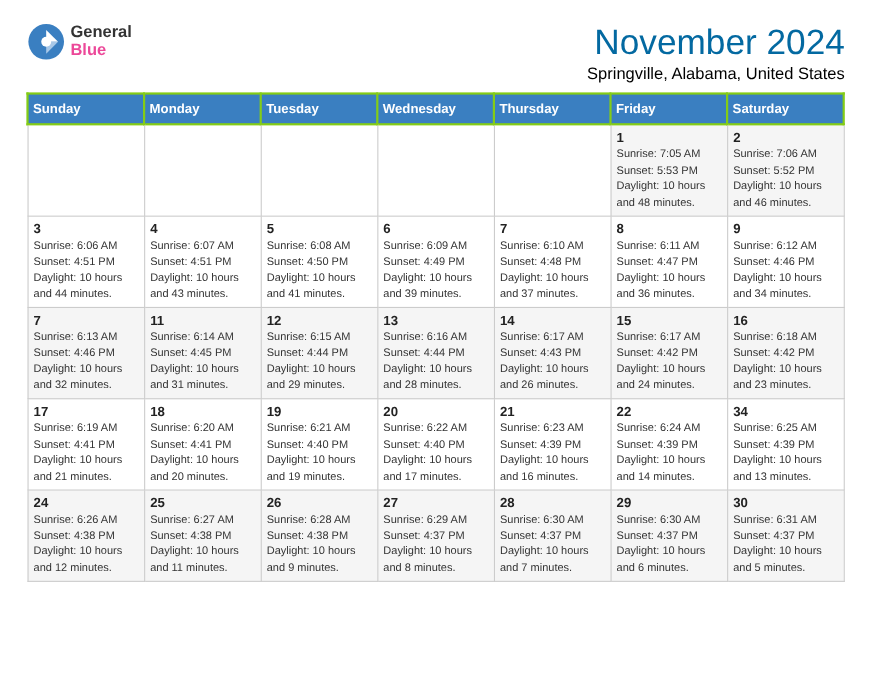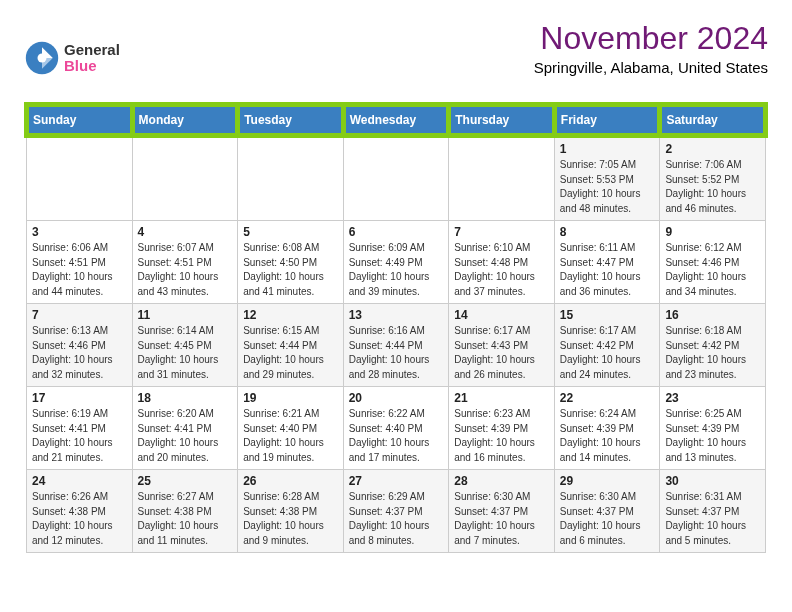--- a/index.html
+++ b/index.html
@@ -6,22 +6,22 @@
     body {
       font-family: Arial, sans-serif;
       background: #fff;
       width: 792px;
       min-height: 612px;
       padding: 20px 24px 20px 24px;
     }
     .header-area {
       display: flex;
       justify-content: space-between;
-      align-items: flex-end;
-      margin-bottom: 26px;
+      align-items: flex-start;
+      margin-bottom: 8px;
     }
     .logo {
       display: flex;
       align-items: center;
       gap: 4px;
     }
     .logo-text {
       display: flex;
       flex-direction: column;
       font-size: 15px;
@@ -33,40 +33,40 @@
     .logo-icon {
       width: 36px;
       height: 36px;
     }
     .title-block {
       text-align: right;
     }
     .month-title {
       font-size: 32px;
       font-weight: normal;
-      color: #701a75;
+      color: #0369a1;
     }
     .location-title {
       font-size: 15px;
       color: #000000;
       margin-top: 2px;
     }
     .calendar-table {
       width: 100%;
       border-collapse: collapse;
       table-layout: fixed;
     }
     .calendar-table th {
       background-color: #3a7fc1;
       color: #fff;
       font-size: 12px;
       font-weight: bold;
       padding: 6px 4px;
       text-align: left;
-      border: 5px solid #84cc16;
+      border: 2px solid #84cc16;
     }
     .calendar-table td {
       border: 1px solid #ccc;
       vertical-align: top;
       padding: 4px 5px;
       font-size: 10px;
       color: #333;
       height: 82px;
       background: #fff;
     }
@@ -222,21 +222,21 @@
         </td>
         <td>
           <span class="day-num">21</span>
           <div class="day-info">Sunrise: 6:23 AM<br>Sunset: 4:39 PM<br>Daylight: 10 hours and 16 minutes.</div>
         </td>
         <td>
           <span class="day-num">22</span>
           <div class="day-info">Sunrise: 6:24 AM<br>Sunset: 4:39 PM<br>Daylight: 10 hours and 14 minutes.</div>
         </td>
         <td>
-          <span class="day-num">23</span>
+          <span class="day-num">34</span>
           <div class="day-info">Sunrise: 6:25 AM<br>Sunset: 4:39 PM<br>Daylight: 10 hours and 13 minutes.</div>
         </td>
       </tr>
       <tr>
         <td>
           <span class="day-num">24</span>
           <div class="day-info">Sunrise: 6:26 AM<br>Sunset: 4:38 PM<br>Daylight: 10 hours and 12 minutes.</div>
         </td>
         <td>
           <span class="day-num">25</span>

